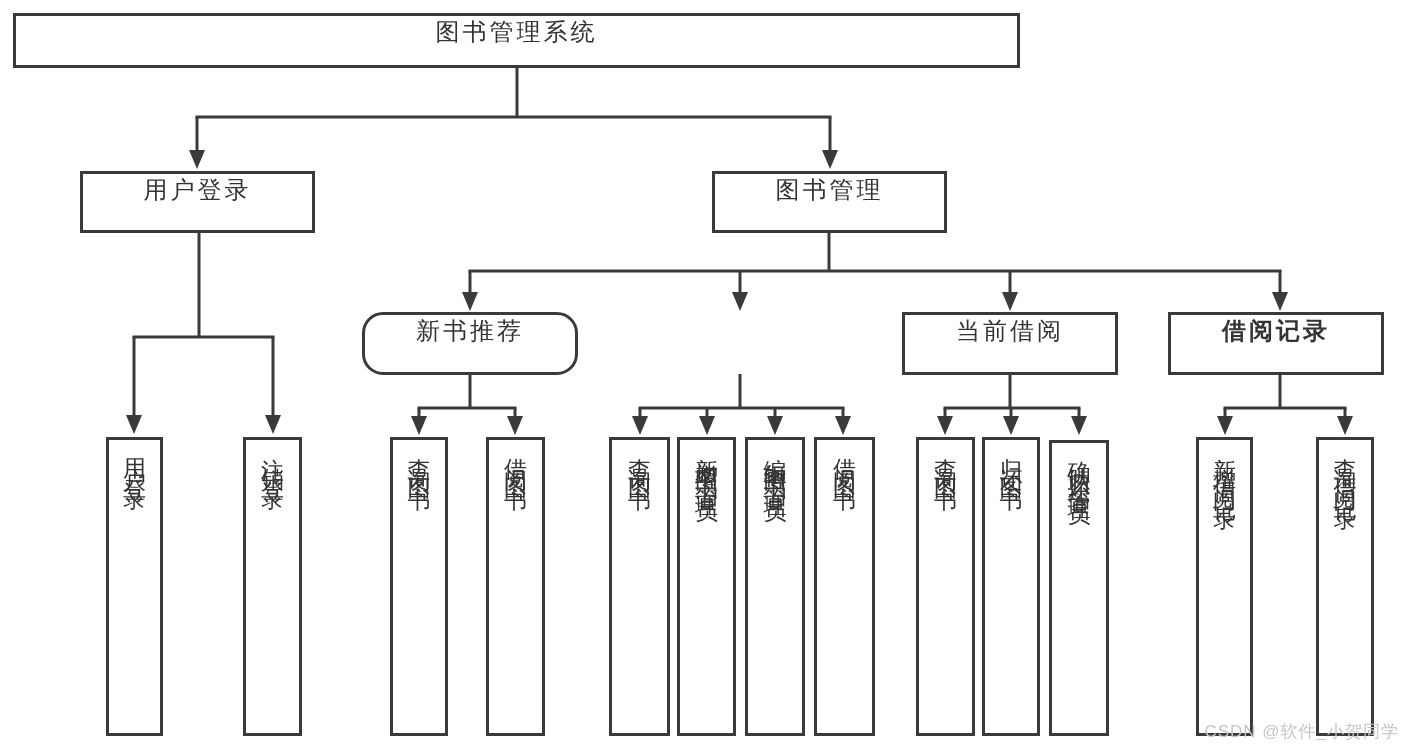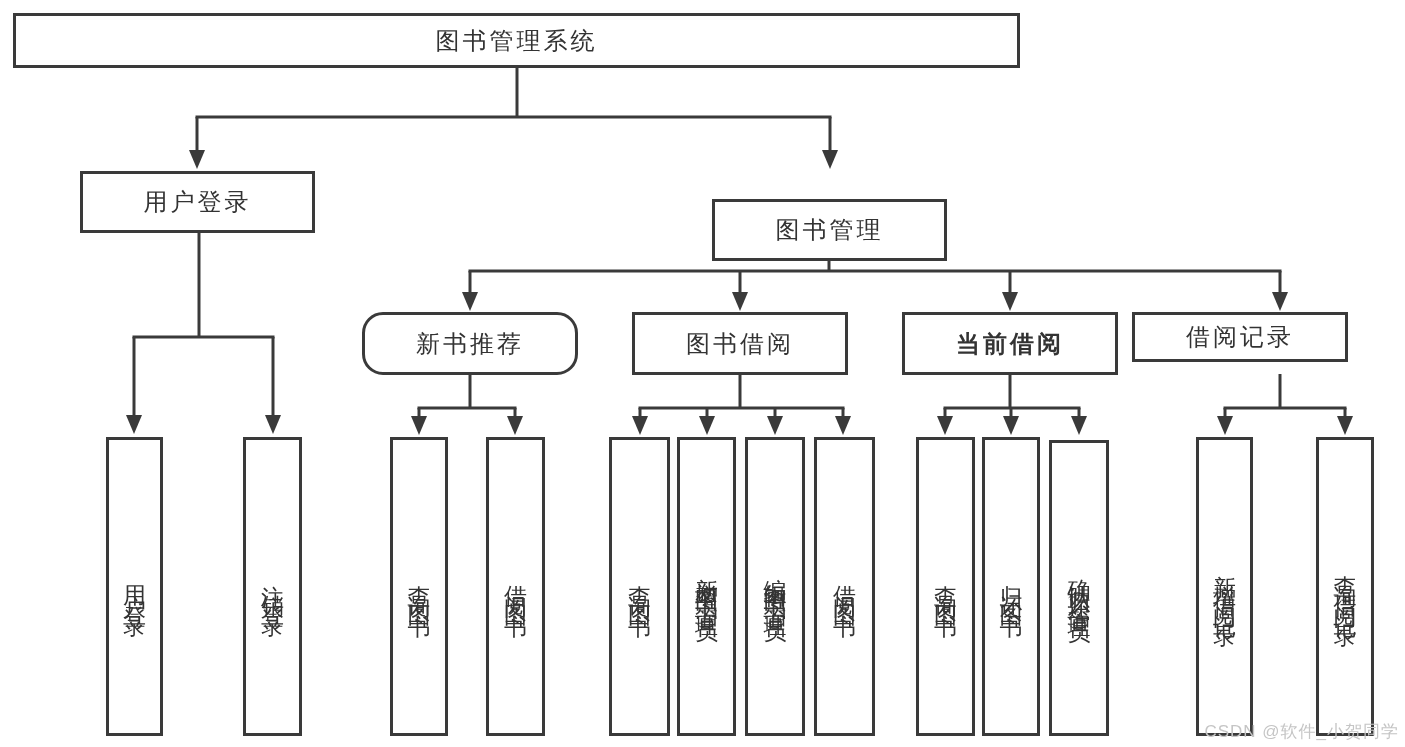--- a/index.html
+++ b/index.html
@@ -17,21 +17,20 @@
     left: 0; top: 0;
     width: 1405px; height: 747px;
     pointer-events: none;
   }
   .box {
     position: absolute;
     box-sizing: border-box;
     border: 3px solid #3a3a3a;
     background: #ffffff;
     display: flex;
-    align-items: center;
     justify-content: center;
   }
   .hlabel {
     font-size: 24px;
     letter-spacing: 3px;
     color: #333333;
     white-space: nowrap;
   }
   .vtext {
     writing-mode: vertical-rl;
@@ -124,41 +123,38 @@
     </g>
   </svg>
 
   <div class="box" style="left:13px; top:13px; width:1007px; height:55px;">
     <span class="hlabel">图书管理系统</span>
   </div>
 
   <div class="box" style="left:80px; top:171px; width:235px; height:62px;">
     <span class="hlabel">用户登录</span>
   </div>
-  <div class="box" style="left:712px; top:171px; width:235px; height:62px;margin-top:28px;">
+  <div class="box" style="left:712px; top:171px; width:235px; height:62px;">
     <span class="hlabel">图书管理</span>
   </div>
 
   <div class="box" style="left:106px; top:437px; width:57px; height:299px;">
     <span class="vtext">用户登录</span>
   </div>
   <div class="box" style="left:243px; top:437px; width:59px; height:299px;">
     <span class="vtext">注销登录</span>
   </div>
 
   <div class="box" style="left:362px; top:312px; width:216px; height:63px;border-radius:21px;">
     <span class="hlabel">新书推荐</span>
   </div>
-  <div class="box" style="left:632px; top:312px; width:216px; height:63px;">
-    <span class="hlabel">图书借阅</span>
-  </div>
-  <div class="box" style="left:902px; top:312px; width:216px; height:63px;font-weight:bold;">
+  <div class="box" style="left:902px; top:312px; width:216px; height:63px;">
     <span class="hlabel">当前借阅</span>
   </div>
-  <div class="box" style="left:1132px; top:312px; width:216px; height:50px;">
+  <div class="box" style="left:1168px; top:312px; width:216px; height:63px;font-weight:bold;">
     <span class="hlabel">借阅记录</span>
   </div>
 
   <div class="box" style="left:390px; top:437px; width:58px; height:299px;">
     <span class="vtext">查询图书</span>
   </div>
   <div class="box" style="left:486px; top:437px; width:59px; height:299px;">
     <span class="vtext">借阅图书</span>
   </div>
 

